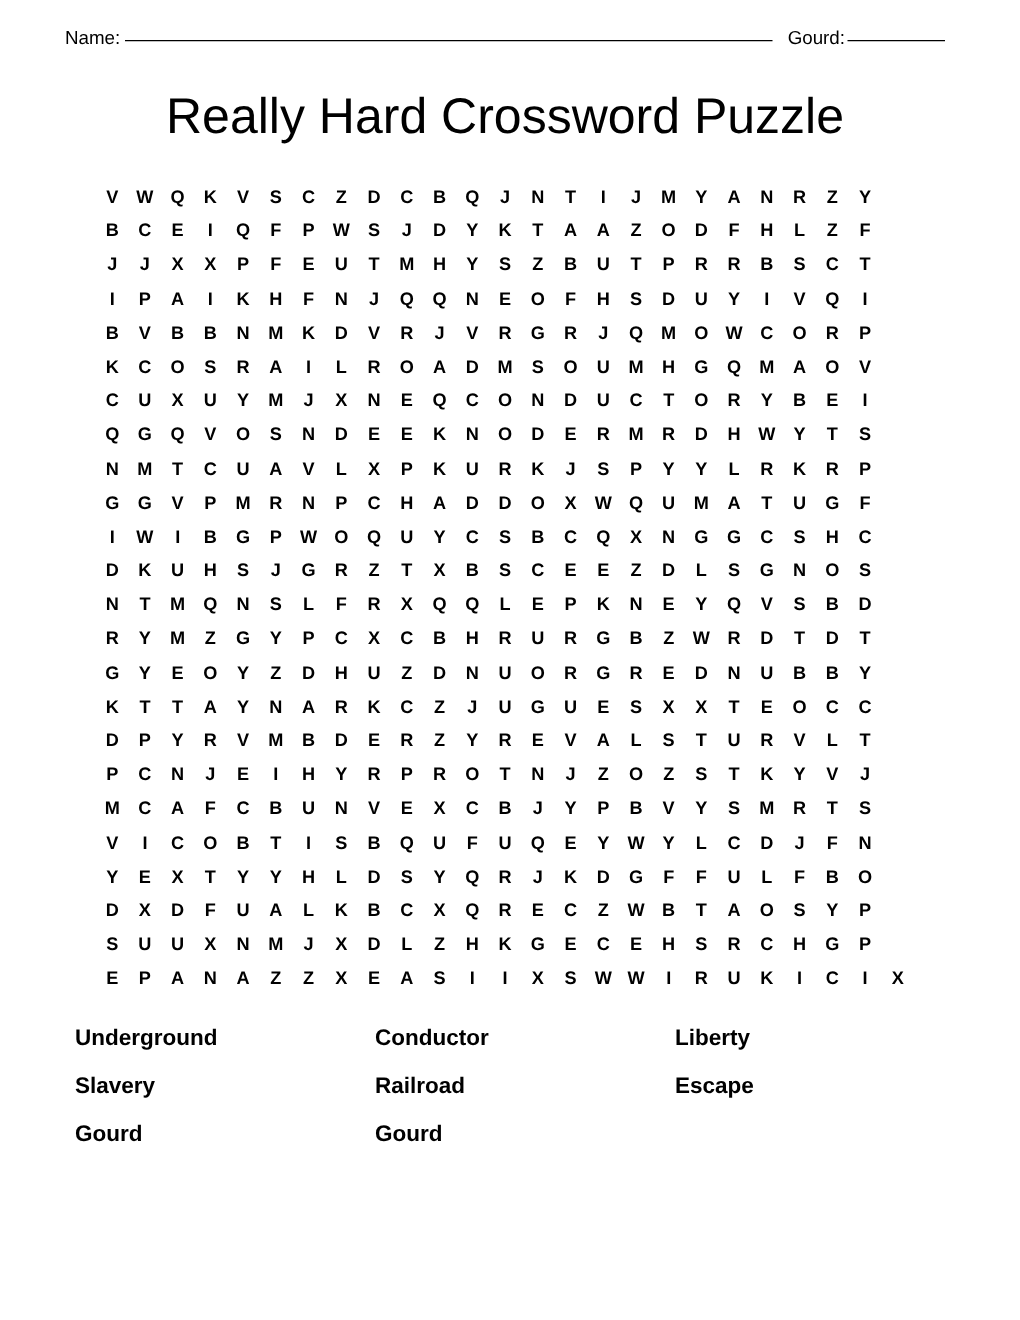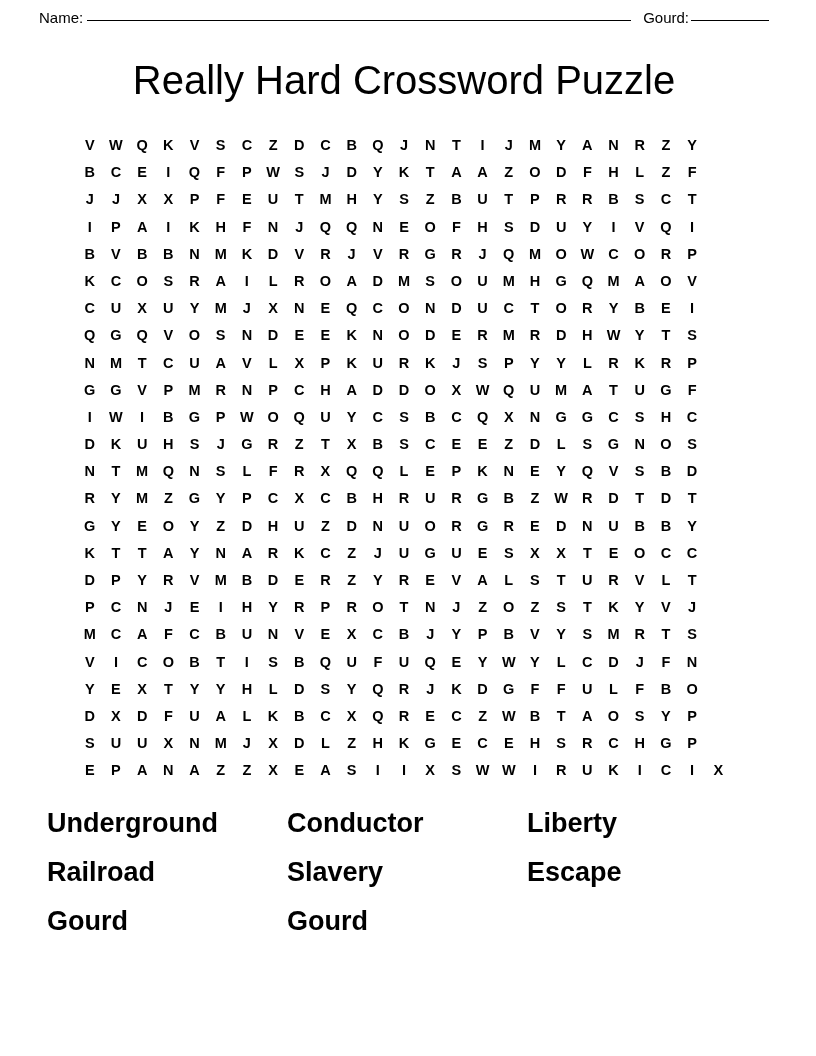--- a/index.html
+++ b/index.html
@@ -12,21 +12,21 @@
     height: 1056px;
     font-family: "Liberation Sans", sans-serif;
     color: #000000;
     position: relative;
     overflow: hidden;
   }
   .page {
     width: 808px;
     height: 1056px;
     box-sizing: border-box;
-    padding: 3px;
+    padding: 16px;
     position: relative;
   }
   
   .header-line {
     display: flex;
     align-items: baseline;
     font-size: 15px;
     padding: 6px 36px 0 36px;
     white-space: nowrap;
   }
@@ -81,21 +81,21 @@
   }
   
   .wordlist {
     margin: 22px 0 0 0;
     padding: 0 44px;
     display: grid;
     grid-template-columns: 240px 240px 240px;
     row-gap: 17px;
   }
   .word {
-    font-size: 27px;
+    font-size: 18px;
     font-weight: bold;
     font-family: "Liberation Sans", sans-serif;
     line-height: 1.2;
   }
 </style>
 </head>
 <body>
 
 <div class="page">
 
@@ -710,20 +710,20 @@
         <div class="cell">C</div>
         <div class="cell">I</div>
         <div class="cell">X</div>
       </div>
   </div>
 
   <div class="wordlist" id="word-list">
       <div class="word">Underground</div>
       <div class="word">Conductor</div>
       <div class="word">Liberty</div>
+      <div class="word">Slavery</div>
       <div class="word">Railroad</div>
-      <div class="word">Slavery</div>
       <div class="word">Escape</div>
       <div class="word">Gourd</div>
       <div class="word">Gourd</div>
     </div>
 
 </div>
 
 </body></html>

